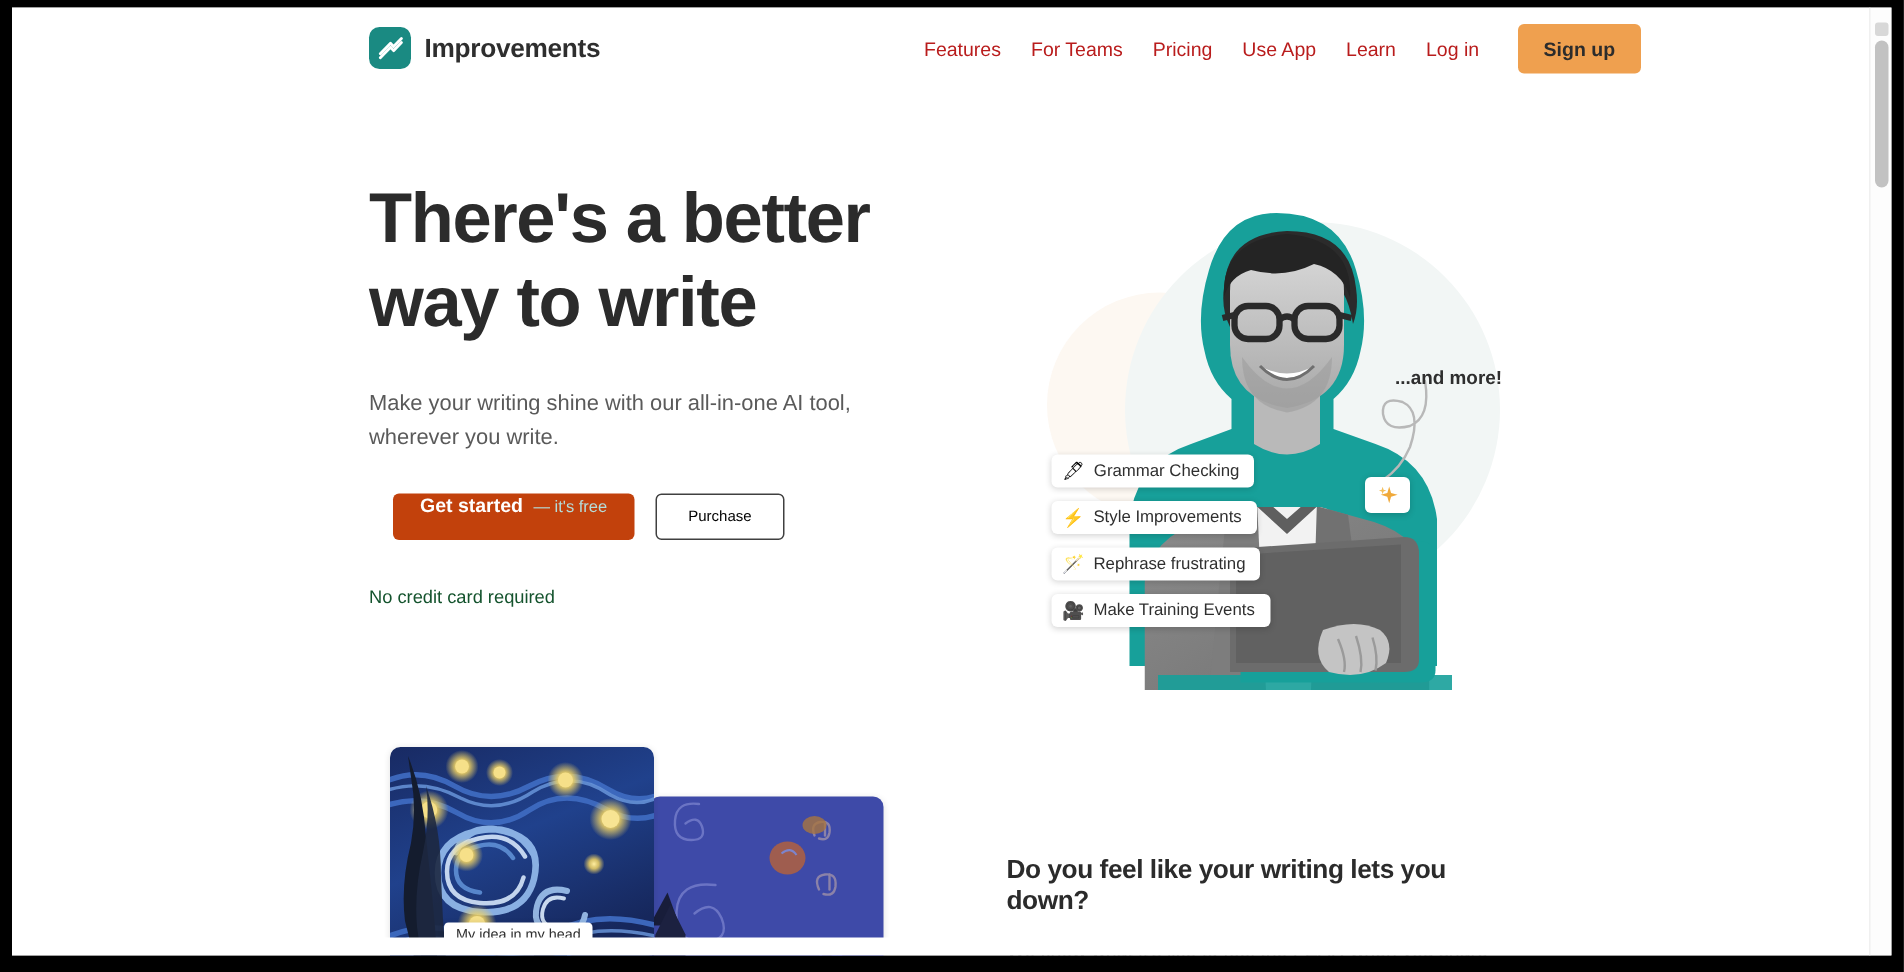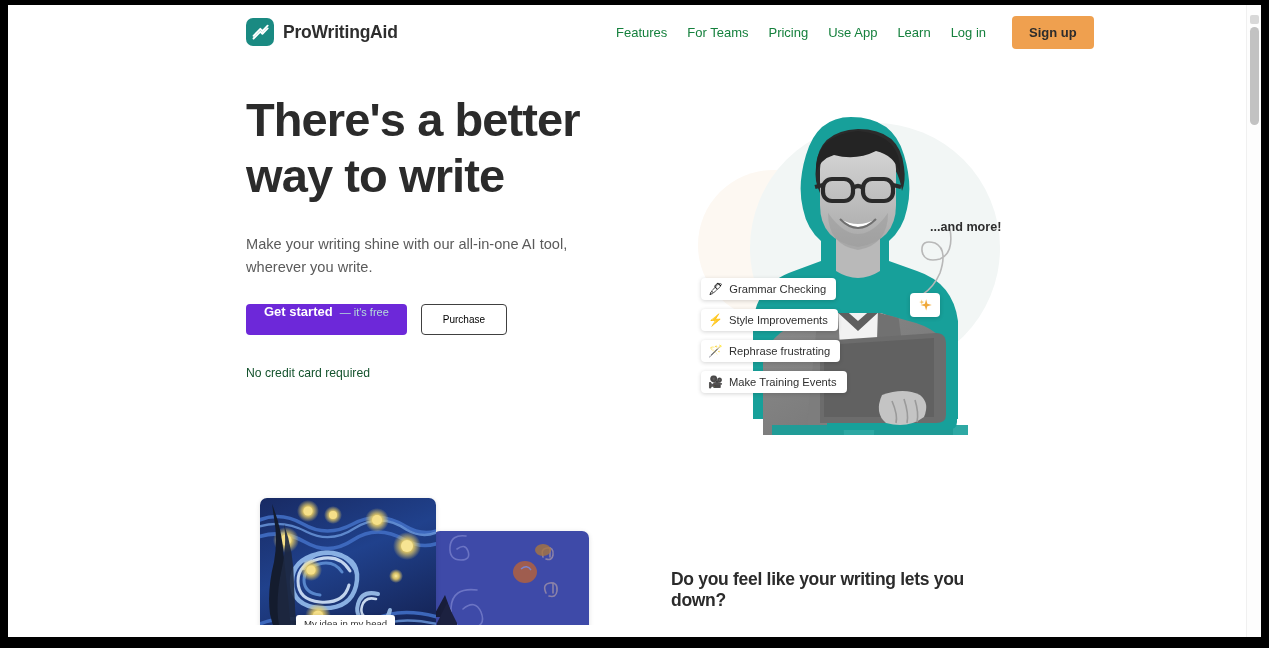--- a/index.html
+++ b/index.html
@@ -94,21 +94,21 @@
 
   #main-nav {
     position: absolute;
     left: 598px; top: 11px;
     display: flex;
     align-items: center;
     gap: 0;
   }
   .nav-link {
     font-size: 13px;
-    color: #15803d;
+    color: #b91c1c;
     padding: 6px 10px;
     white-space: nowrap;
     cursor: pointer;
     text-decoration: none;
     text-align: right;
   }
   #signup-button {
     margin-left: 16px;
     background: #efa04f;
     color: #2c2c2c;
@@ -118,21 +118,21 @@
     border-radius: 4px;
     padding: 9px 17px;
     cursor: pointer;
     white-space: nowrap;
     font-family: "Liberation Sans", sans-serif;
   }
 
   
   #hero {
     position: absolute;
-    left: 0; top: 42px;
+    left: 0; top: 67px;
     width: 1238px;
     height: 420px;
   }
   #hero-copy {
     position: absolute;
     left: 238px; top: 45px;
     width: 370px;
   }
   #hero-title {
     font-size: 47px;
@@ -148,30 +148,31 @@
     color: #5a5a5a;
     width: 325px;
   }
   #hero-actions {
     margin-top: 25px;
     display: flex;
     align-items: center;
     gap: 14px;
   }
   #get-started-button {
-    background: #6d28d9;
+    background: #c2410c;
     border: none;
     border-radius: 4px;
     padding: 0 18px;
     height: 31px;
     display: inline-flex;
     align-items: baseline;
     gap: 7px;
     cursor: pointer;
     font-family: "Liberation Sans", sans-serif;
+    margin-left: 16px;
   }
   #get-started-label {
     color: #ffffff;
     font-size: 13px;
     font-weight: bold;
   }
   #get-started-note {
     color: #b5ddda;
     font-size: 11px;
   }
@@ -334,21 +335,21 @@
 
       <header id="site-header">
 
         <div id="brand">
           <span id="brand-mark">
             <svg width="19" height="19" viewBox="0 0 24 24" aria-hidden="true">
               <path d="M3.2 16.2 L11.8 7.4 L14.4 10.2 L21.0 3.4" fill="none" stroke="#ffffff" stroke-width="2.4" stroke-linecap="round" stroke-linejoin="round"></path>
               <path d="M3.2 19.6 L11.8 10.8 L14.4 13.6 L21.0 6.8" fill="none" stroke="#ffffff" stroke-width="2.4" stroke-linecap="round" stroke-linejoin="round"></path>
             </svg>
           </span>
-          <span id="brand-name">ProWritingAid</span>
+          <span id="brand-name">Improvements</span>
         </div>
 
         <nav id="main-nav">
           <a class="nav-link">Features</a>
           <a class="nav-link">For Teams</a>
           <a class="nav-link">Pricing</a>
           <a class="nav-link">Use App</a>
           <a class="nav-link">Learn</a>
           <a class="nav-link">Log in</a>
           <button id="signup-button">Sign up</button>

